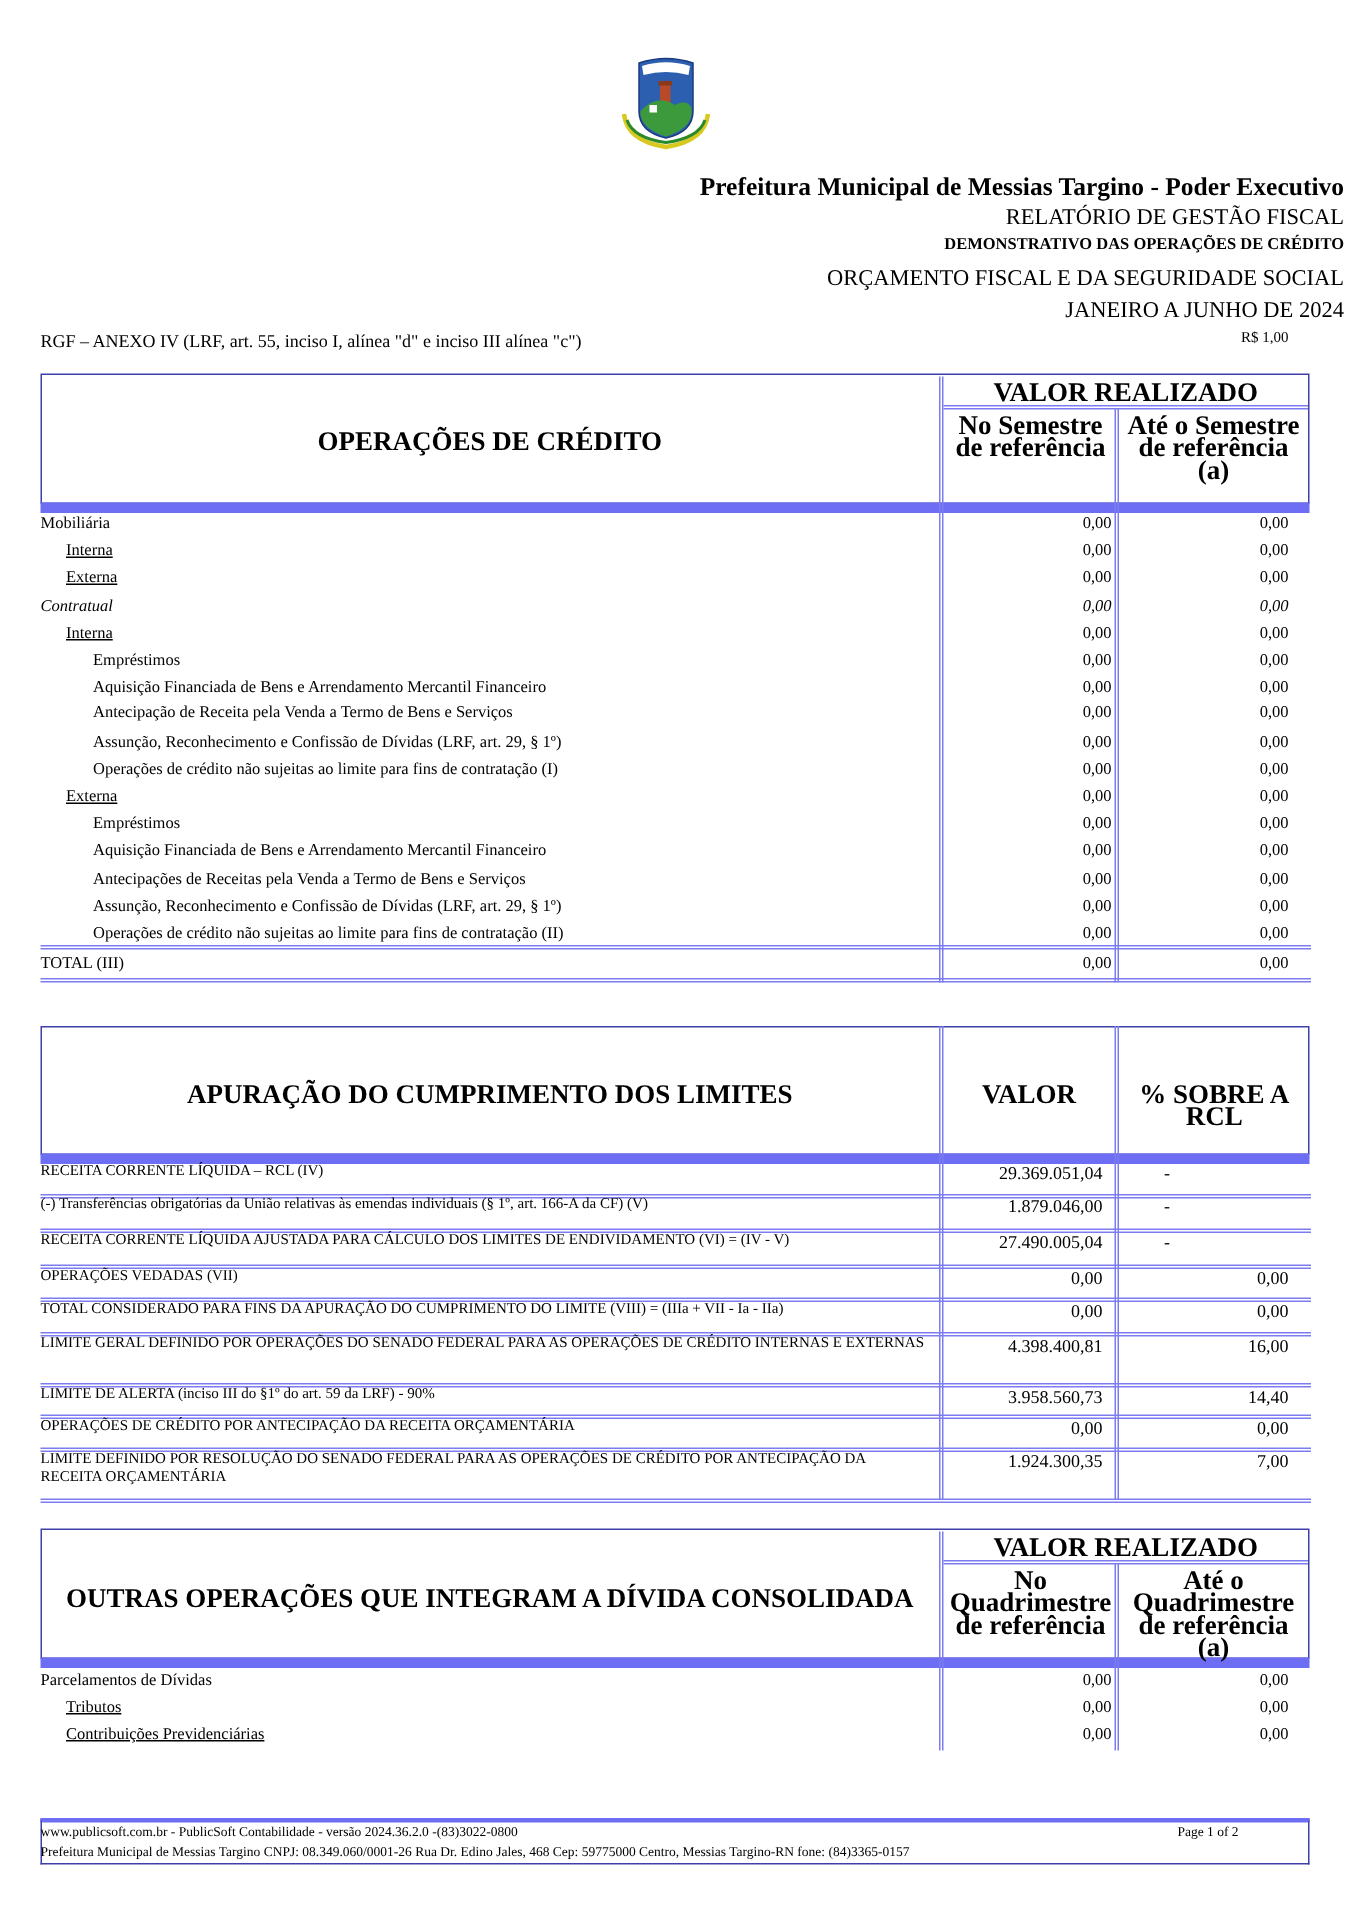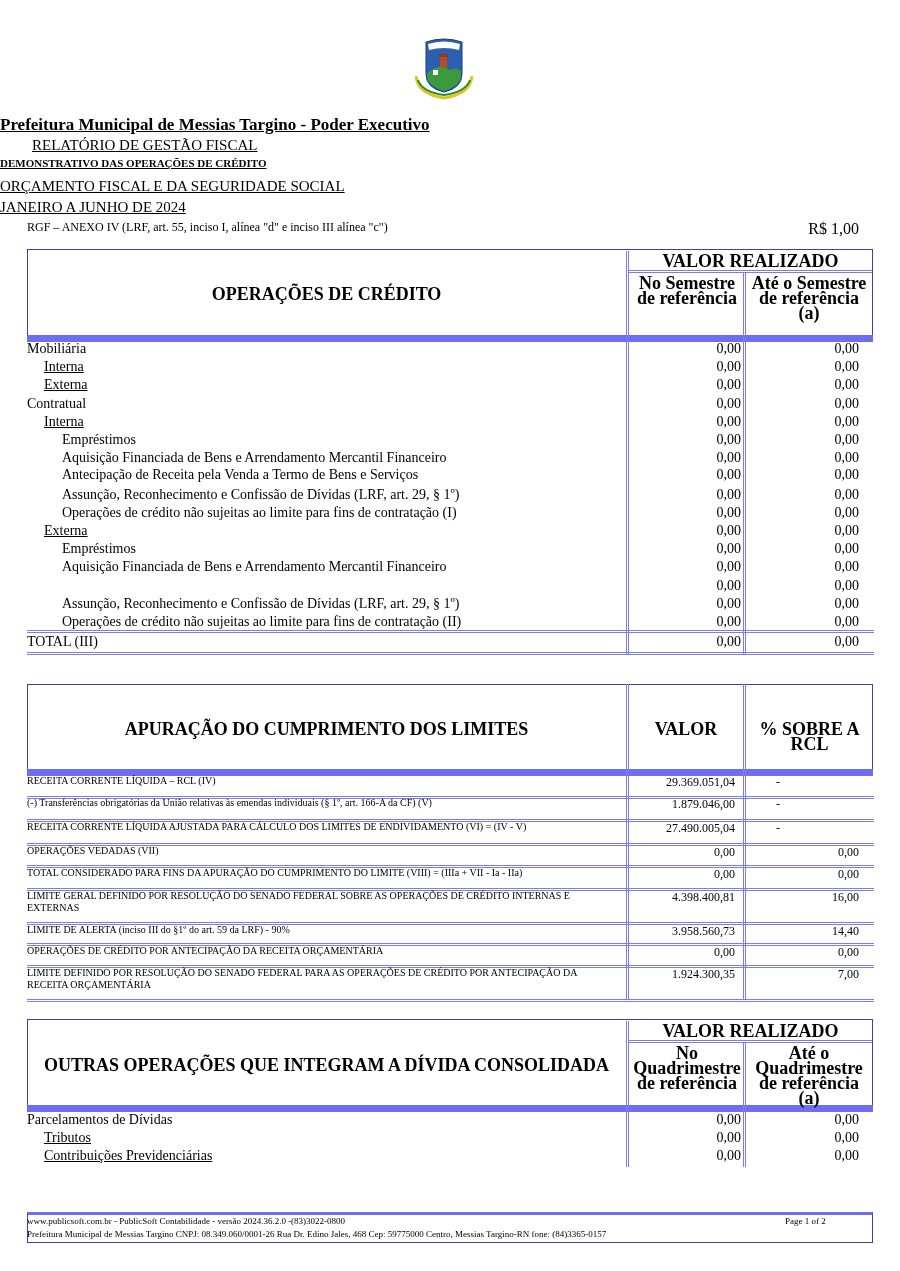--- a/index.html
+++ b/index.html
@@ -1,38 +1,38 @@
 <!DOCTYPE html>
 <html><head>
 <meta charset="utf-8">
 <style>
   * { box-sizing: border-box; margin: 0; padding: 0; }
   html, body { width: 900px; height: 1271px; background: #fff; }
   body { position: relative; font-family: "Liberation Serif", "DejaVu Serif", serif; color: #000; font-size: 12px; overflow: hidden; }
 
   .logo { position: absolute; left: 410px; top: 36px; width: 68px; height: 64px; }
 
-  .hdr { position: absolute; left: 0; width: 896px; text-align: left; white-space: nowrap; text-decoration: underline; }
+  .hdr { position: absolute; left: 0; width: 896px; text-align: right; white-space: nowrap; }
   .hdr-title { top: 115px; font-size: 17px; font-weight: bold; }
   .hdr-l2 { top: 137px; font-size: 15px; padding-left: 32px; }
   .hdr-l3 { top: 157px; font-size: 11px; font-weight: bold; }
   .hdr-l4 { top: 178px; font-size: 15px; }
   .hdr-l5 { top: 199px; font-size: 15px; }
   .ref-line { position: absolute; top: 220px; left: 27px; font-size: 12px; }
-  .currency { position: absolute; top: 220px; right: 41px; font-size: 16px; }
+  .currency { position: absolute; top: 220px; right: 41px; font-size: 10px; }
 
   
   .box { position: absolute; border: 1.5px solid #3f3faa; }
   .band { position: absolute; background: #6e6ef5; height: 7px; }
   .vline { position: absolute; width: 3px; border-left: 1px solid #7c7cf0; border-right: 1px solid #7c7cf0; }
   .hline { position: absolute; height: 3px; border-top: 1px solid #7c7cf0; border-bottom: 1px solid #7c7cf0; }
 
   .th { position: absolute; font-weight: bold; text-align: center; font-size: 18px; line-height: 15px; }
 
-  .row { position: absolute; left: 27px; width: 846px; height: 18px; font-size: 14px; line-height: 18px; }
+  .row { position: absolute; left: 27px; width: 846px; height: 18px; font-size: 11px; line-height: 18px; }
   .row .lbl { position: absolute; left: 0; white-space: nowrap; }
   .row .v1 { position: absolute; right: 132px; width: 110px; text-align: right; }
   .row .v2 { position: absolute; right: 14px; width: 110px; text-align: right; }
   .ind1 { padding-left: 17px; text-decoration: underline; }
   .ind2 { padding-left: 35px; }
 
   .lrow { position: absolute; left: 27px; width: 846px; font-size: 10px; line-height: 12px; }
   .lrow .lbl { position: absolute; left: 0; top: 0; width: 590px; }
   .lrow .v1 { position: absolute; right: 138px; top: 0; width: 110px; text-align: right; font-size: 12px; line-height: 14px; }
   .lrow .v2 { position: absolute; right: 14px; top: 0; width: 110px; text-align: right; font-size: 12px; line-height: 14px; }
@@ -88,21 +88,21 @@
       <div class="row" style="top: 358.2px;">
         <span class="lbl ind1">Interna</span>
         <span class="v1">0,00</span>
         <span class="v2">0,00</span>
       </div>
       <div class="row" style="top: 376.4px;">
         <span class="lbl ind1">Externa</span>
         <span class="v1">0,00</span>
         <span class="v2">0,00</span>
       </div>
-      <div class="row" style="top: 394.6px;">
+      <div class="row" style="top: 394.6px; font-style: italic;">
         <span class="lbl">Contratual</span>
         <span class="v1">0,00</span>
         <span class="v2">0,00</span>
       </div>
       <div class="row" style="top: 412.8px;">
         <span class="lbl ind1">Interna</span>
         <span class="v1">0,00</span>
         <span class="v2">0,00</span>
       </div>
       <div class="row" style="top: 431px;">
@@ -139,20 +139,21 @@
         <span class="lbl ind2">Empréstimos</span>
         <span class="v1">0,00</span>
         <span class="v2">0,00</span>
       </div>
       <div class="row" style="top: 558.4px;">
         <span class="lbl ind2">Aquisição Financiada de Bens e Arrendamento Mercantil Financeiro</span>
         <span class="v1">0,00</span>
         <span class="v2">0,00</span>
       </div>
       <div class="row" style="top: 576.6px;">
+        <span class="lbl ind2">Antecipações de Receitas pela Venda a Termo de Bens e Serviços</span>
         <span class="v1">0,00</span>
         <span class="v2">0,00</span>
       </div>
       <div class="row" style="top: 594.8px;">
         <span class="lbl ind2">Assunção, Reconhecimento e Confissão de Dívidas (LRF, art. 29, § 1º)</span>
         <span class="v1">0,00</span>
         <span class="v2">0,00</span>
       </div>
       <div class="row" style="top: 613px;">
         <span class="lbl ind2">Operações de crédito não sujeitas ao limite para fins de contratação (II)</span>
@@ -205,21 +206,21 @@
         <span class="v2">0,00</span>
       </div>
       <div class="hline" style="left: 27px; top: 865px; width: 847px;"></div>
       <div class="lrow" style="top: 867px;">
         <span class="lbl">TOTAL CONSIDERADO PARA FINS DA APURAÇÃO DO CUMPRIMENTO DO LIMITE (VIII) = (IIIa + VII - Ia - IIa)</span>
         <span class="v1">0,00</span>
         <span class="v2">0,00</span>
       </div>
       <div class="hline" style="left: 27px; top: 888px; width: 847px;"></div>
       <div class="lrow" style="top: 890px;">
-        <span class="lbl">LIMITE GERAL DEFINIDO POR RESOLUÇÃO DO SENADO FEDERAL SOBRE AS OPERAÇÕES DE CRÉDITO INTERNAS E EXTERNAS</span>
+        <span class="lbl">LIMITE GERAL DEFINIDO POR OPERAÇÕES DO SENADO FEDERAL PARA AS OPERAÇÕES DE CRÉDITO INTERNAS E EXTERNAS</span>
         <span class="v1">4.398.400,81</span>
         <span class="v2">16,00</span>
       </div>
       <div class="hline" style="left: 27px; top: 922px; width: 847px;"></div>
       <div class="lrow" style="top: 924px;">
         <span class="lbl">LIMITE DE ALERTA (inciso III do §1º do art. 59 da LRF) - 90%</span>
         <span class="v1">3.958.560,73</span>
         <span class="v2">14,40</span>
       </div>
       <div class="hline" style="left: 27px; top: 943px; width: 847px;"></div>

